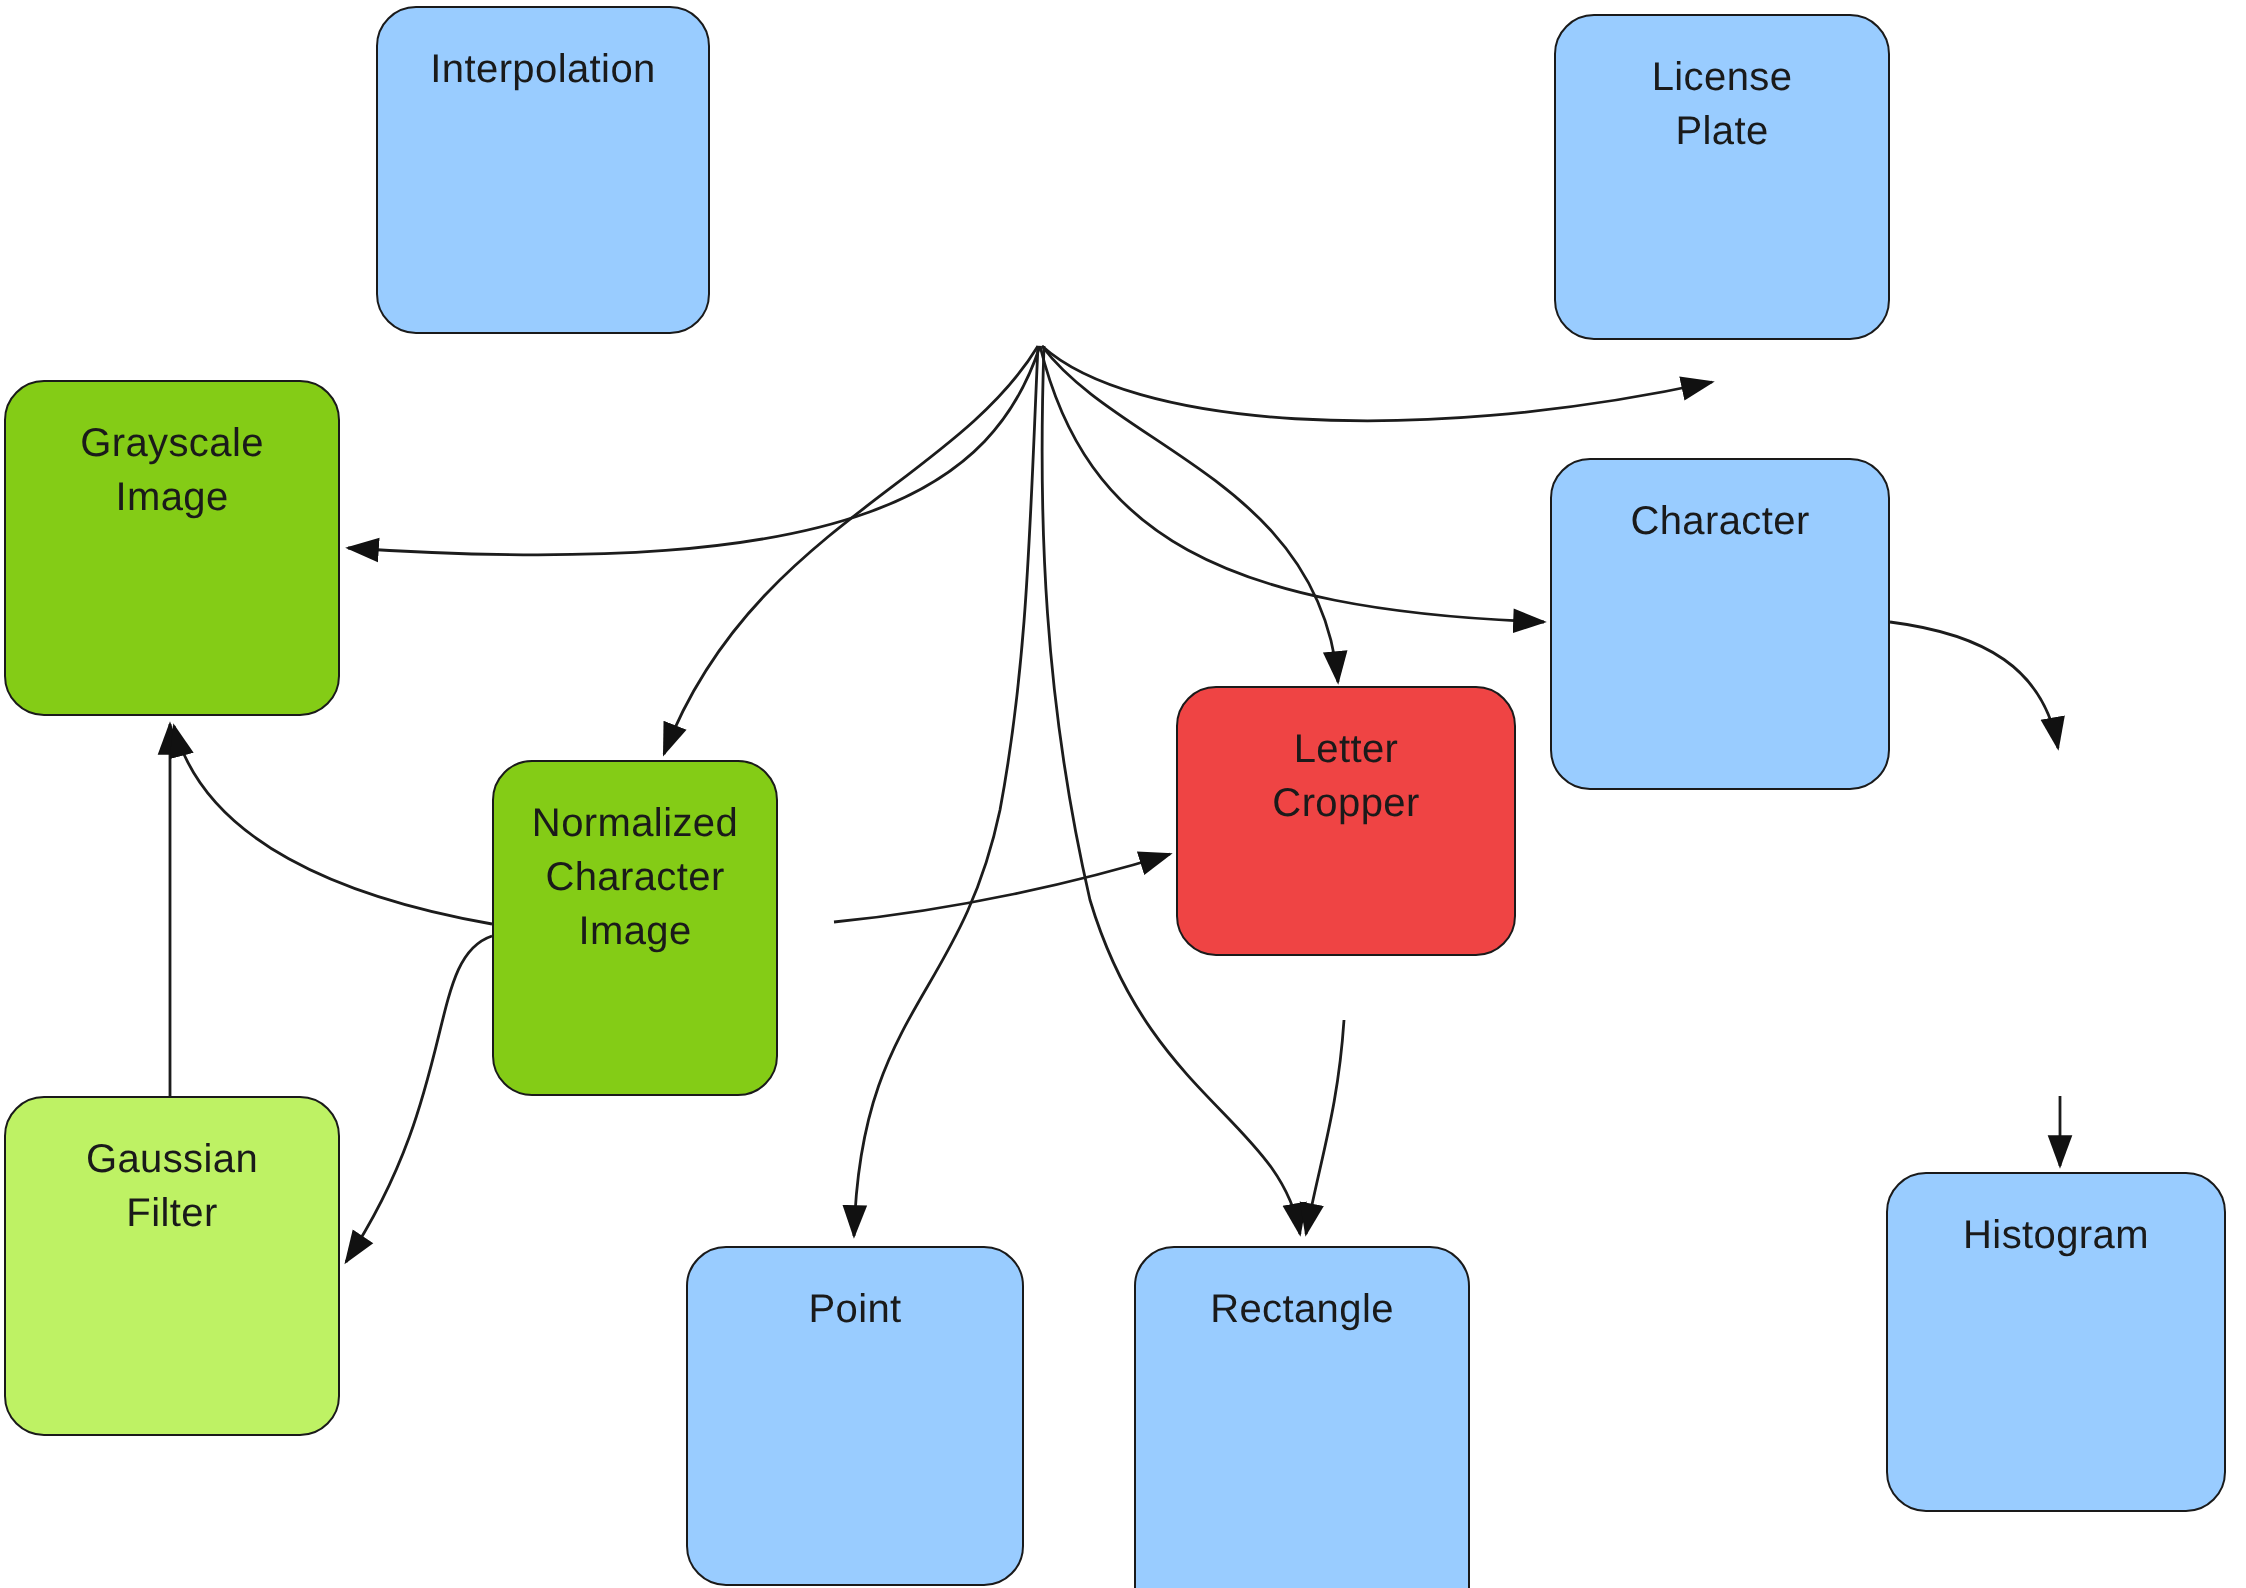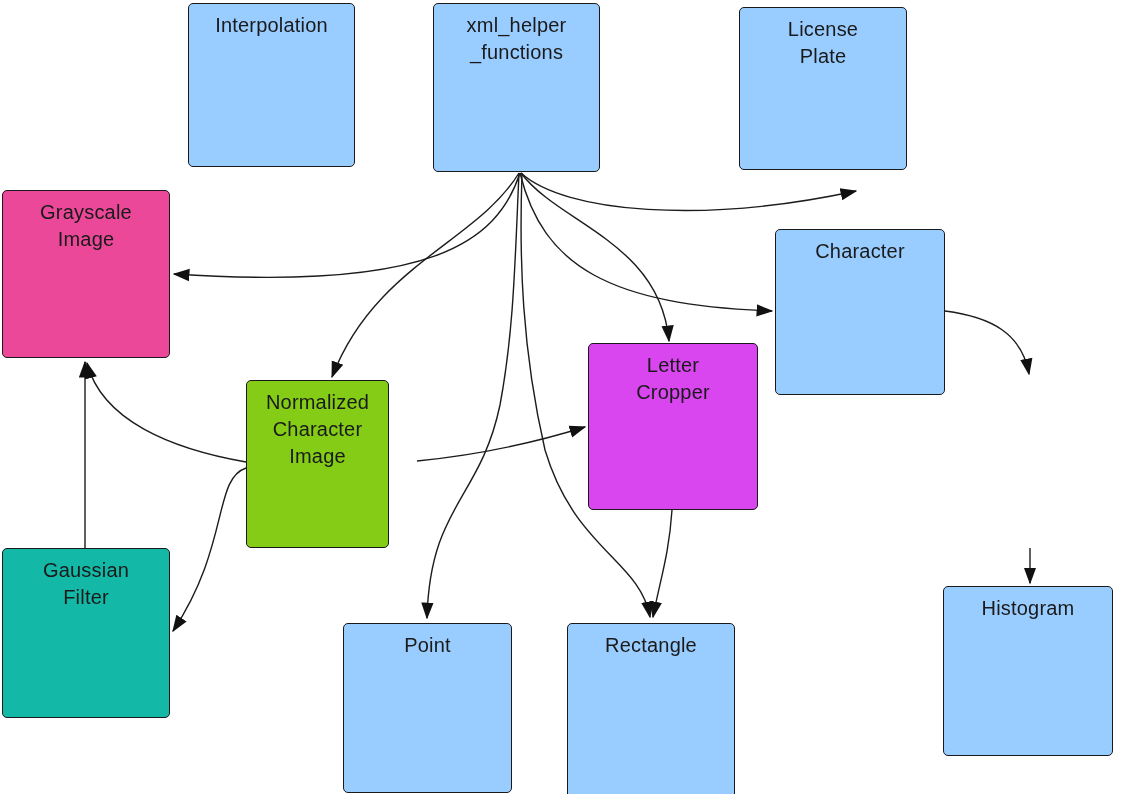--- a/index.html
+++ b/index.html
@@ -26,23 +26,23 @@
   .edge {
     fill: none;
     stroke: #1c1c1c;
     stroke-width: 1.4;
   }
   .node {
     position: absolute;
     box-sizing: border-box;
     background: #99ccff;
     border: 1.4px solid #1a1a1a;
-    border-radius: 5px;
+    border-radius: 20px;
     text-align: center;
-    padding-top: 8px;
+    padding-top: 18px;
   }
   .node-label {
     display: inline-block;
     white-space: pre-line;
     font-size: 20px;
     line-height: 27px;
     color: #1a1a1a;
     letter-spacing: 0.2px;
   }
 </style>
@@ -67,31 +67,29 @@
     <path class="edge" marker-end="url(#arrow)" d="M 672 510 C 669 555 660 580 653 617"></path>
     <path class="edge" marker-end="url(#arrow)" d="M 85 548 L 85 362"></path>
     <path class="edge" marker-end="url(#arrow)" d="M 246 462 C 172 449 102 421 87 363"></path>
     <path class="edge" marker-end="url(#arrow)" d="M 246 468 C 213 479 230 545 173 631"></path>
     <path class="edge" marker-end="url(#arrow)" d="M 417 461 C 478 455 540 441 585 427"></path>
     <path class="edge" marker-end="url(#arrow)" d="M 945 311 C 992 317 1022 334 1029 374"></path>
     <path class="edge" marker-end="url(#arrow)" d="M 1030 548 L 1030 583"></path>
   </svg>
 
   <div class="node" style="left: 188px; top: 3px; width: 167px; height: 164px; background: rgb(153, 204, 255); border-color: rgb(26, 26, 26);"><span class="node-label">Interpolation</span></div>
-  <div class="node" style="left: 433px; top: 3px; width: 167px; height: 169px; background: rgb(153, 204, 255); border-color: rgb(26, 26, 26);"><span class="node-label">xml_helper
-_functions</span></div>
-  <div class="node" style="left: 739px; top: 7px; width: 168px; height: 163px; background: rgb(153, 204, 255); border-color: rgb(26, 26, 26);"><span class="node-label">License
+  <div class="node" style="left: 777px; top: 7px; width: 168px; height: 163px; background: rgb(153, 204, 255); border-color: rgb(26, 26, 26);"><span class="node-label">License
 Plate</span></div>
-  <div class="node" style="left: 2px; top: 190px; width: 168px; height: 168px; background: #ec4899; border-color: rgb(26, 26, 26);"><span class="node-label">Grayscale
+  <div class="node" style="left: 2px; top: 190px; width: 168px; height: 168px; background: #84cc16; border-color: rgb(26, 26, 26);"><span class="node-label">Grayscale
 Image</span></div>
   <div class="node" style="left: 775px; top: 229px; width: 170px; height: 166px; background: rgb(153, 204, 255); border-color: rgb(26, 26, 26);"><span class="node-label">Character</span></div>
   <div class="node" style="left: 246px; top: 380px; width: 143px; height: 168px; background: #84cc16; border-color: rgb(26, 26, 26);"><span class="node-label">Normalized
 Character
 Image</span></div>
-  <div class="node" style="left: 588px; top: 343px; width: 170px; height: 167px; background: #d946ef; border-color: rgb(26, 26, 26);"><span class="node-label">Letter
+  <div class="node" style="left: 588px; top: 343px; width: 170px; height: 135px; background: #ef4444; border-color: rgb(26, 26, 26);"><span class="node-label">Letter
 Cropper</span></div>
-  <div class="node" style="left: 2px; top: 548px; width: 168px; height: 170px; background: #14b8a6; border-color: rgb(26, 26, 26);"><span class="node-label">Gaussian
+  <div class="node" style="left: 2px; top: 548px; width: 168px; height: 170px; background: #bef264; border-color: rgb(26, 26, 26);"><span class="node-label">Gaussian
 Filter</span></div>
   <div class="node" style="left: 343px; top: 623px; width: 169px; height: 170px; background: rgb(153, 204, 255); border-color: rgb(26, 26, 26);"><span class="node-label">Point</span></div>
   <div class="node" style="left: 567px; top: 623px; width: 168px; height: 192px; background: rgb(153, 204, 255); border-color: rgb(26, 26, 26);"><span class="node-label">Rectangle</span></div>
   <div class="node" style="left: 943px; top: 586px; width: 170px; height: 170px; background: rgb(153, 204, 255); border-color: rgb(26, 26, 26);"><span class="node-label">Histogram</span></div>
 
 </div>
 
 </body></html>

